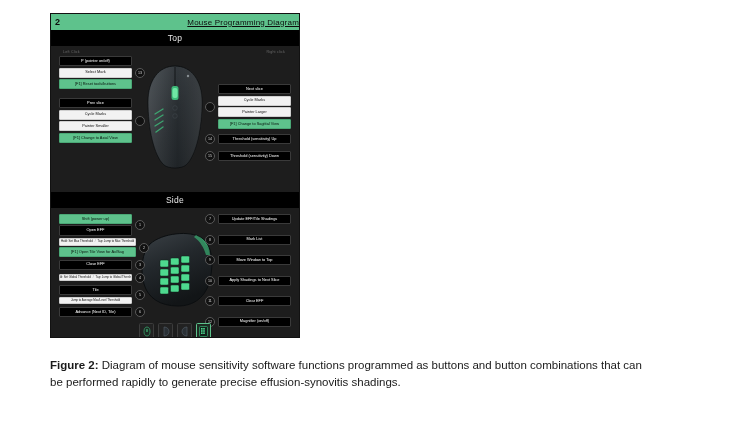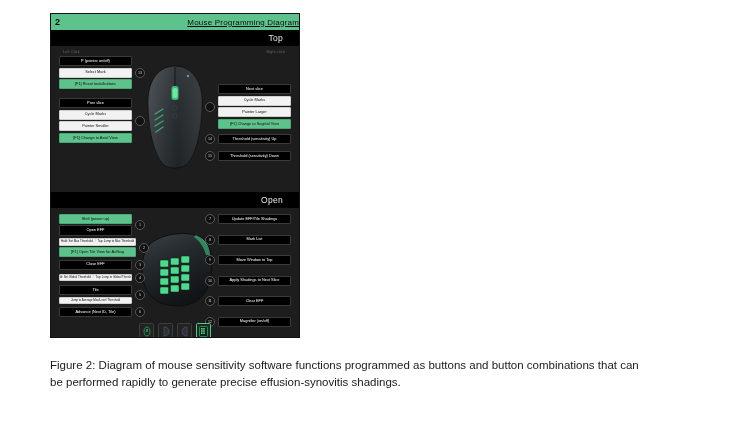--- a/index.html
+++ b/index.html
@@ -23,22 +23,22 @@
     box-sizing:border-box;padding:0 4px;position:relative;
   }
   .fig-num{font-size:9px;font-weight:bold;color:#0d0d0d;line-height:1;}
   .fig-title{
     position:absolute;left:0;right:0;text-align:right;
     font-size:8px;color:#0d0d0d;text-decoration:underline;letter-spacing:.2px;
   }
 
   
   .sec-bar{
-    background:#000;color:#e8e8e8;text-align:right;font-size:8.5px;
-    padding:3px 16px;letter-spacing:.3px;
+    background:#000;color:#e8e8e8;text-align:center;font-size:8.5px;
+    padding:3px 0;letter-spacing:.3px;
   }
 
   
   .panel{position:relative;background:#1d1d1d;}
   .panel.top{height:146px;}
   .panel.side{height:136px;}
   .dots{
     position:absolute;inset:0;
     background-image:radial-gradient(#2c2c2c 0.5px, transparent 0.6px);
     background-size:6px 6px;opacity:.8;pointer-events:none;
@@ -100,21 +100,21 @@
     width:13px;height:15px;background:#222;border:.7px solid #3c3c3c;
     border-radius:1.5px;display:flex;align-items:center;justify-content:center;
   }
   .vicon.active{border-color:#5ec28c;background:#1e2b23;}
 
   
   .caption{
     position:absolute;left:50px;top:357px;width:600px;
     font-size:11.5px;line-height:1.45;color:#1a1a1a;
   }
-  .caption b{font-weight:normal;text-align:center;}
+  .caption b{font-weight:bold;text-align:center;}
 </style>
 </head>
 <body>
 
 <div class="page">
 
   <div class="figure">
 
     <div class="fig-header">
       <span class="fig-num">2</span>
@@ -198,21 +198,21 @@
           <div class="chip dark">Threshold (sensitivity) Up</div>
           <div class="num">14</div>
         </div>
         <div class="row rtl">
           <div class="chip dark">Threshold (sensitivity) Down</div>
           <div class="num">15</div>
         </div>
       </div>
     </div>
 
-    <div class="sec-bar">Open</div>
+    <div class="sec-bar">Side</div>
 
     <div class="panel side">
       <div class="dots"></div>
 
       <svg class="mouse-side" viewBox="0 0 86 82">
         <defs>
           <linearGradient id="msBody" x1="0" y1="0" x2="0.4" y2="1">
             <stop offset="0" stop-color="#3a4045"></stop>
             <stop offset="0.45" stop-color="#23282c"></stop>
             <stop offset="1" stop-color="#121517"></stop>

